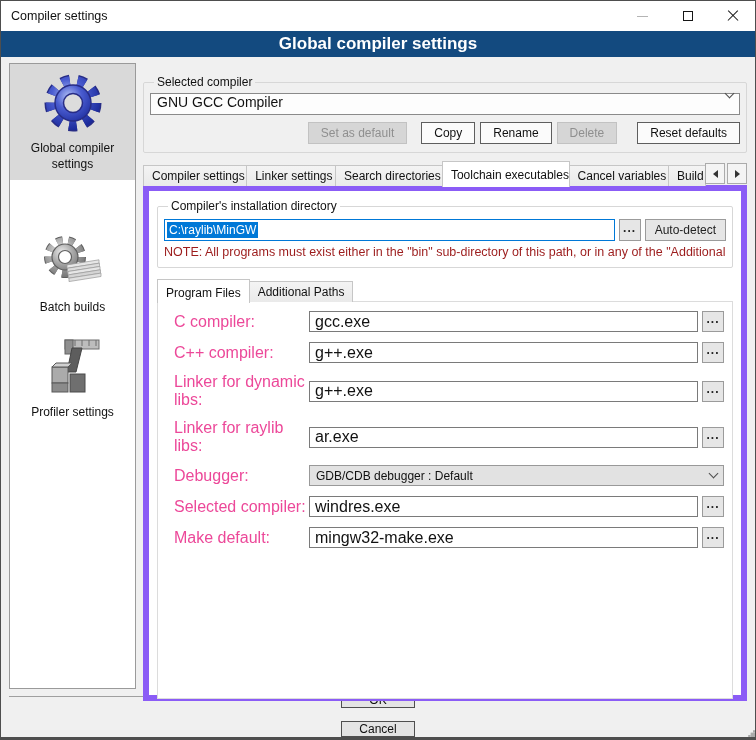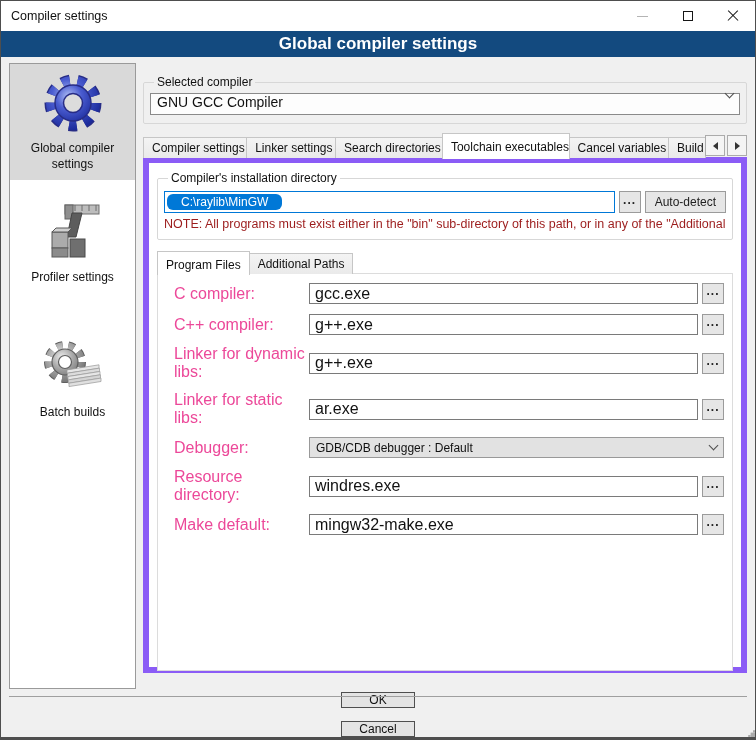--- a/index.html
+++ b/index.html
@@ -99,21 +99,21 @@
     border:6px solid #8b5cf6; background:#ffffff; margin-top:-1px;
     height:516px; padding:8px 8px 0 8px; position:relative; z-index:1;
   }
 
   
   .dir-row { display:flex; align-items:center; margin-top:2px; }
   .path-input {
     flex:1; height:22px; border:1px solid #0078d7; background:#fff;
     display:flex; align-items:center; padding:0 2px; font-size:12px; overflow:hidden;
   }
-  .path-input .seltext { background:#0078d7; color:#fff; padding:1px 14px; white-space:nowrap;border-radius:6px; }
+  .path-input .seltext { background:#0078d7; color:#fff; padding:1px 2px; white-space:nowrap; }
   .small-btn {
     height:22px; border:1px solid #9b9b9b; background:#e6e6e6; color:#222;
     display:flex; align-items:center; justify-content:center; font-size:12px; flex:none;
   }
   .small-btn.dots { width:22px; margin-left:4px; font-weight:bold; letter-spacing:1px; padding-bottom:5px; }
   .autodetect { margin-left:4px; padding:0 9px; }
   .note { margin-top:4px; font-size:12.5px; color:#9c1c1c; white-space:nowrap; overflow:hidden; }
 
   
   .inner-wrap { margin-top:10px; }
@@ -180,38 +180,20 @@
               <stop offset="100%" stop-color="#1b2a9b"></stop>
             </radialGradient>
           </defs>
           <circle cx="32" cy="33" r="22" fill="none" stroke="#272c86" stroke-width="13" stroke-dasharray="7.6 7.76"></circle>
           <circle cx="32" cy="33" r="22" fill="none" stroke="url(#gradBlue)" stroke-width="10" stroke-dasharray="7.6 7.76"></circle>
           <circle cx="32" cy="33" r="18" fill="url(#gradBlue)" stroke="#272c86" stroke-width="1.5"></circle>
           <circle cx="32" cy="33" r="9.5" fill="#dcdcdc" stroke="#272c86" stroke-width="1.5"></circle>
         </svg>
         <div class="gap"></div>
         <div class="side-label">Global compiler settings</div>
-      </div>
-
-      <div class="side-item i2">
-        <svg class="icon64" viewBox="0 0 64 64">
-          <rect x="24" y="6" width="34" height="9" fill="#bdbdbd" stroke="#6e6e6e"></rect>
-          <line x1="34" y1="6" x2="34" y2="12" stroke="#6e6e6e"></line>
-          <line x1="41" y1="6" x2="41" y2="12" stroke="#6e6e6e"></line>
-          <line x1="48" y1="6" x2="48" y2="12" stroke="#6e6e6e"></line>
-          <line x1="55" y1="6" x2="55" y2="12" stroke="#6e6e6e"></line>
-          <rect x="24" y="6" width="8" height="14" fill="#8f8f8f" stroke="#636363"></rect>
-          <path d="M31 14 L41 14 L35 38 L26 38 Z" fill="#5d5d5d" stroke="#444"></path>
-          <rect x="11" y="33" width="16" height="16" fill="#ababab" stroke="#585858"></rect>
-          <rect x="11" y="49" width="16" height="9" fill="#8b8b8b" stroke="#585858"></rect>
-          <rect x="29" y="40" width="15" height="18" fill="#6f6f6f" stroke="#4a4a4a"></rect>
-          <path d="M11 33 L15 29 L31 29 L27 33 Z" fill="#d0d0d0" stroke="#585858"></path>
-        </svg>
-        <div class="gap"></div>
-        <div class="side-label">Profiler settings</div>
       </div>
 
       <div class="side-item i3">
         <svg class="icon64" viewBox="0 0 64 64">
           <defs>
             <radialGradient id="gradGray" cx="38%" cy="32%" r="80%">
               <stop offset="0%" stop-color="#ededed"></stop>
               <stop offset="50%" stop-color="#ababab"></stop>
               <stop offset="100%" stop-color="#787878"></stop>
             </radialGradient>
@@ -226,29 +208,59 @@
             <rect x="26" y="40" width="32" height="3.4" fill="#e6e6e6" stroke="#9a9a9a" stroke-width="0.7"></rect>
             <rect x="26.5" y="43.4" width="32" height="3.4" fill="#dcdcdc" stroke="#9a9a9a" stroke-width="0.7"></rect>
             <rect x="27" y="46.8" width="32" height="3.4" fill="#e6e6e6" stroke="#9a9a9a" stroke-width="0.7"></rect>
             <rect x="27.5" y="50.2" width="32" height="3.4" fill="#d4d4d4" stroke="#9a9a9a" stroke-width="0.7"></rect>
             <rect x="28" y="53.6" width="32" height="3.4" fill="#e0e0e0" stroke="#9a9a9a" stroke-width="0.7"></rect>
           </g>
         </svg>
         <div class="gap"></div>
         <div class="side-label">Batch builds</div>
       </div>
+
+      <div class="side-item i2">
+        <svg class="icon64" viewBox="0 0 64 64">
+          <rect x="24" y="6" width="34" height="9" fill="#bdbdbd" stroke="#6e6e6e"></rect>
+          <line x1="34" y1="6" x2="34" y2="12" stroke="#6e6e6e"></line>
+          <line x1="41" y1="6" x2="41" y2="12" stroke="#6e6e6e"></line>
+          <line x1="48" y1="6" x2="48" y2="12" stroke="#6e6e6e"></line>
+          <line x1="55" y1="6" x2="55" y2="12" stroke="#6e6e6e"></line>
+          <rect x="24" y="6" width="8" height="14" fill="#8f8f8f" stroke="#636363"></rect>
+          <path d="M31 14 L41 14 L35 38 L26 38 Z" fill="#5d5d5d" stroke="#444"></path>
+          <rect x="11" y="33" width="16" height="16" fill="#ababab" stroke="#585858"></rect>
+          <rect x="11" y="49" width="16" height="9" fill="#8b8b8b" stroke="#585858"></rect>
+          <rect x="29" y="40" width="15" height="18" fill="#6f6f6f" stroke="#4a4a4a"></rect>
+          <path d="M11 33 L15 29 L31 29 L27 33 Z" fill="#d0d0d0" stroke="#585858"></path>
+        </svg>
+        <div class="gap"></div>
+        <div class="side-label">Profiler settings</div>
+      </div>
     </div>
 
     <div class="main">
 
       <fieldset class="group" style="margin-top:12px;">
         <legend>Selected compiler</legend>
         <div class="combo">
           <span class="ctext">GNU GCC Compiler</span>
           <span class="chev"></span>
+        </div>
+        <div class="btn-row">
+          <span style="flex:1;"></span>
+          <button class="btn disabled">Set as default</button>
+          <span style="width:14px;"></span>
+          <button class="btn">Copy</button>
+          <span style="width:5px;"></span>
+          <button class="btn">Rename</button>
+          <span style="width:5px;"></span>
+          <button class="btn disabled">Delete</button>
+          <span style="width:20px;"></span>
+          <button class="btn">Reset defaults</button>
         </div>
       </fieldset>
 
       <div class="tabstrip">
         <div class="tab">Compiler settings</div>
         <div class="tab">Linker settings</div>
         <div class="tab">Search directories</div>
         <div class="tab active">Toolchain executables</div>
         <div class="tab">Cancel variables</div>
         <div class="tab clipped">Build options</div>
@@ -302,37 +314,37 @@
 
             <div class="frow">
               <span class="flabel">Linker for dynamic libs:</span>
               <div class="tinput">
                   <span>g++.exe</span>
                 </div>
               <button class="small-btn dots">...</button>
             </div>
 
             <div class="frow">
-              <span class="flabel">Linker for static libs:</span>
+              <span class="flabel">Linker for raylib libs:</span>
               <div class="tinput">
                   <span>ar.exe</span>
                 </div>
               <button class="small-btn dots">...</button>
             </div>
 
             <div class="frow">
               <span class="flabel">Debugger:</span>
               <div class="tcombo">
                 <span class="ctext">GDB/CDB debugger : Default</span>
                 <span class="chev"></span>
               </div>
             </div>
 
             <div class="frow">
-              <span class="flabel">Resource directory:</span>
+              <span class="flabel">Selected compiler:</span>
               <div class="tinput">
                   <span>windres.exe</span>
                 </div>
               <button class="small-btn dots">...</button>
             </div>
 
             <div class="frow">
               <span class="flabel">Make default:</span>
               <div class="tinput">
                   <span>mingw32-make.exe</span>

